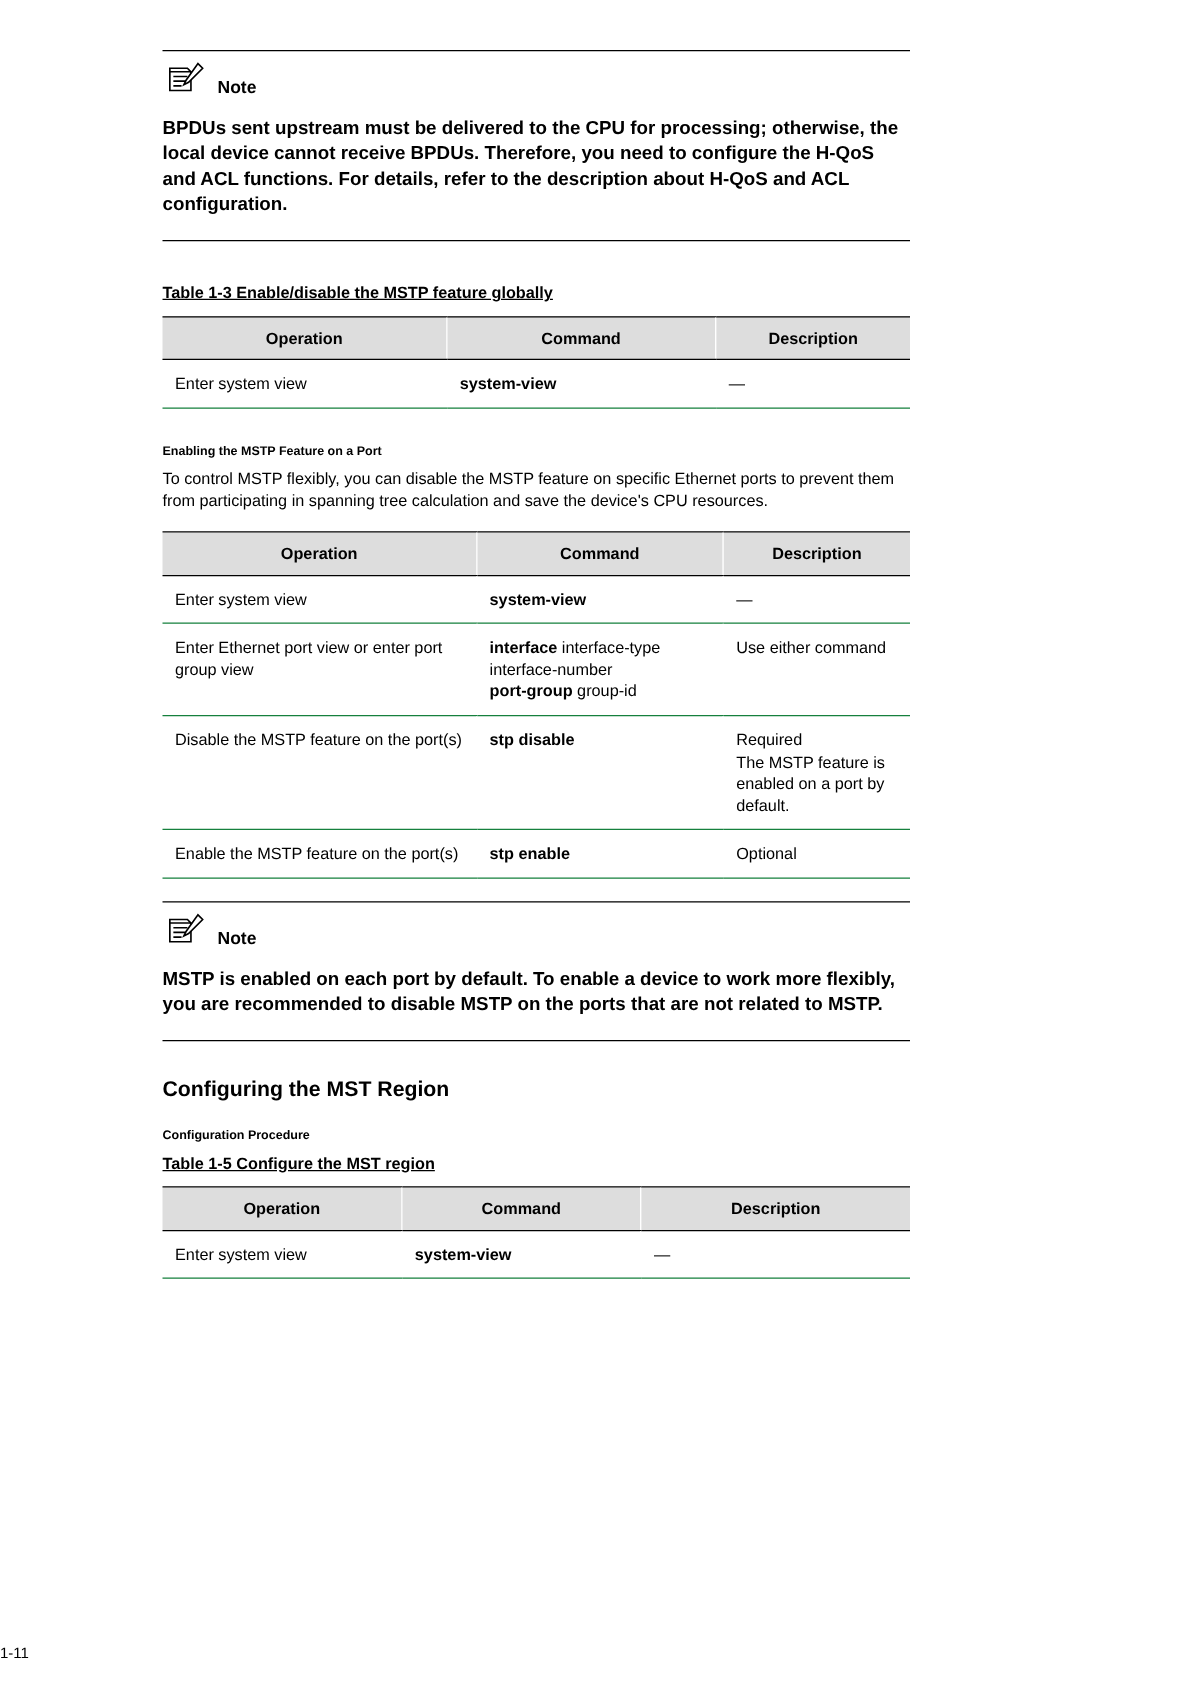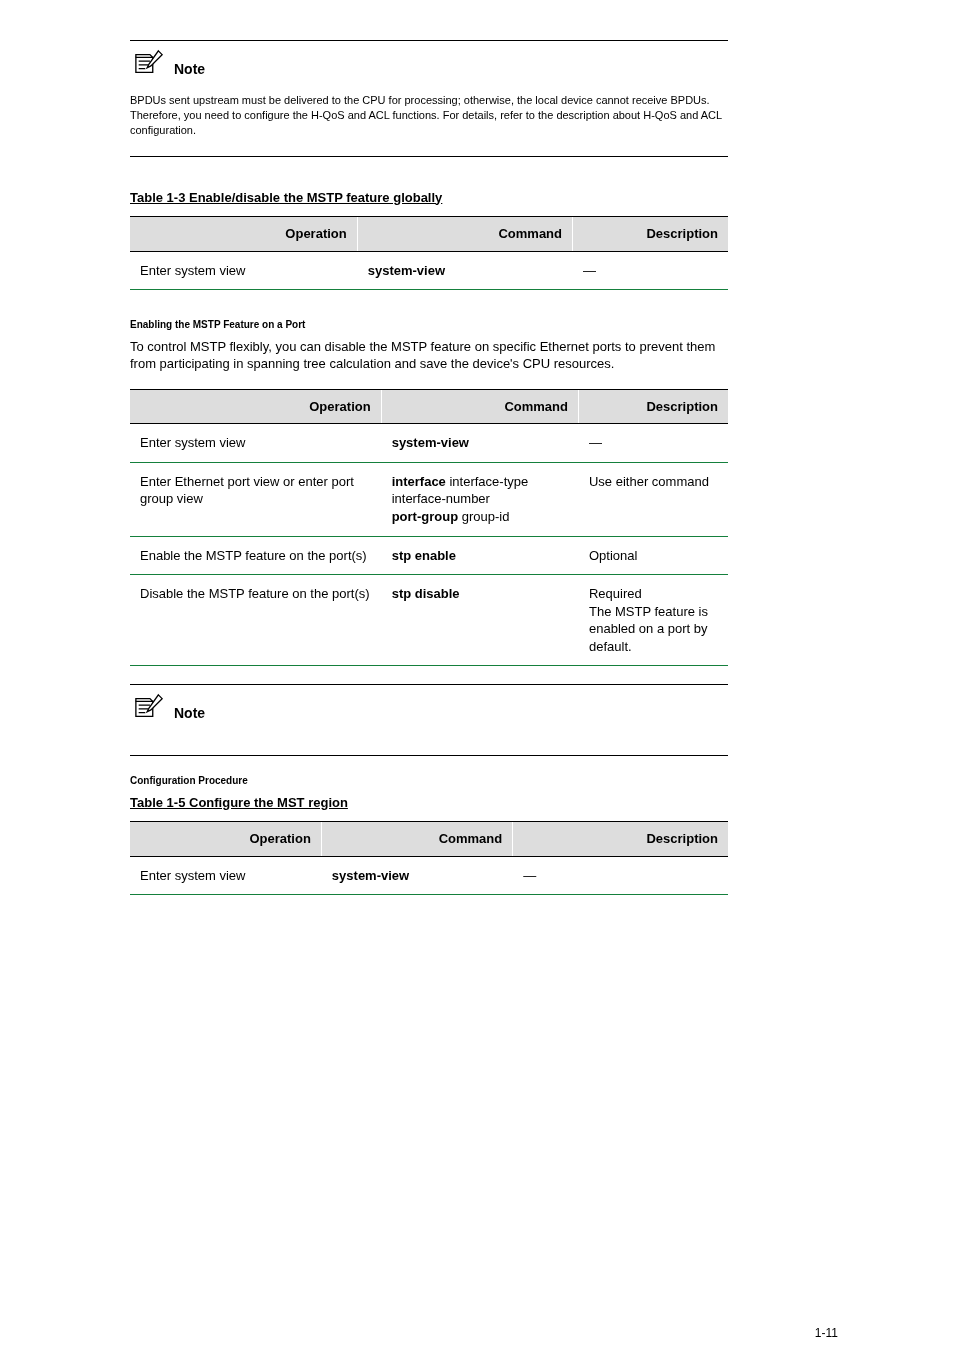--- a/index.html
+++ b/index.html
@@ -31,42 +31,43 @@
     display: flex;
     align-items: flex-end;
     gap: 6px;
     margin-bottom: 14px;
   }
   .note-label {
     font-weight: bold;
     font-size: 14px;
   }
   .note-body {
-    font-size: 11px;
+    font-size: 15px;
+    font-weight: bold;
   }
   .section-gap {
     height: 26px;
   }
   p.desc {
     margin: 2px 0 8px 0;
   }
   .tbl-caption {
     font-size: 13px;
     margin: 6px 0 10px 0;
     text-decoration: underline;
   }
   table.doc {
     border-collapse: collapse;
     width: 100%;
     font-size: 13px;
   }
   table.doc thead th {
     background: #ddd;
     font-weight: bold;
-    text-align: right;
+    text-align: center;
     padding: 8px 10px 8px 10px;
     border-top: 1.2px solid #000;
     border-bottom: 1px solid #000;
     border-left: 1px solid #fff;
   }
   table.doc thead th:first-child {
     border-left: none;
   }
   table.doc tbody td {
     padding: 10px 10px 10px 10px;
@@ -80,24 +81,24 @@
   .bold {
     font-weight: bold;
   }
   h3.hdg {
     font-size: 10px;
     font-weight: bold;
     margin: 28px 0 6px 0;
   }
   .pagenum {
     position: absolute;
-    bottom: 9px;
+    bottom: 20px;
     left: 0;
     width: 100%;
-    text-align: right;
+    text-align: left;
     font-size: 12px;
   }
   .icon-wrap {
     width: 38px;
     height: 30px;
   }
   .col-op  { width: 38%; }
   .col-cmd { width: 36%; }
   .col-desc{ width: 26%; }
   .t2 .col-op  { width: 42%; }
@@ -186,29 +187,29 @@
       </tr>
       <tr>
         <td>Enter Ethernet port view or enter port group view</td>
         <td>
           <span class="bold">interface</span><span> interface-type interface-number</span><br>
           <span class="bold">port-group</span><span> group-id</span>
         </td>
         <td>Use either command</td>
       </tr>
       <tr>
-        <td>Enable the MSTP feature on the port(s)</td>
-        <td><span class="bold">stp enable</span></td>
-        <td>Optional</td>
-      </tr>
-      <tr>
         <td>Disable the MSTP feature on the port(s)</td>
         <td><span class="bold">stp disable</span></td>
         <td style="white-space:pre-line">Required
 The MSTP feature is enabled on a port by default.</td>
+      </tr>
+      <tr>
+        <td>Enable the MSTP feature on the port(s)</td>
+        <td><span class="bold">stp enable</span></td>
+        <td>Optional</td>
       </tr>
     </tbody>
   </table>
 
   <div style="height:18px"></div>
 
   <hr class="hr">
   <div class="note-block">
     <div class="note-head">
       <span class="icon-wrap">
@@ -218,23 +219,25 @@
             <path d="M6 9 L6 6 L21 6 L24 9"></path>
             <path d="M9 13 L21 13 M9 17 L21 17 M9 21 L16 21"></path>
           </g>
           <g stroke="#000" fill="#fff" stroke-width="1.4">
             <path d="M30 2 L34 6 L22 18 L18 20 L20 16 Z"></path>
           </g>
         </svg>
       </span>
       <span class="note-label">Note</span>
     </div>
-  </div>
-  <hr class="hr">
-
+    <div class="note-body">MSTP is enabled on each port by default. To enable a device to work more flexibly, you are recommended to disable MSTP on the ports that are not related to MSTP.</div>
+  </div>
+  <hr class="hr">
+
+  <h3 class="hdg" style="font-size:17px">Configuring the MST Region</h3>
   <h3 class="hdg" style="margin-top:18px">Configuration Procedure</h3>
 
   <div class="tbl-caption">
     <span class="bold">Table 1-5 Configure the MST region</span>
   </div>
   <table class="doc t3">
     <colgroup>
         <col class="col-op">
         <col class="col-cmd">
         <col class="col-desc">

